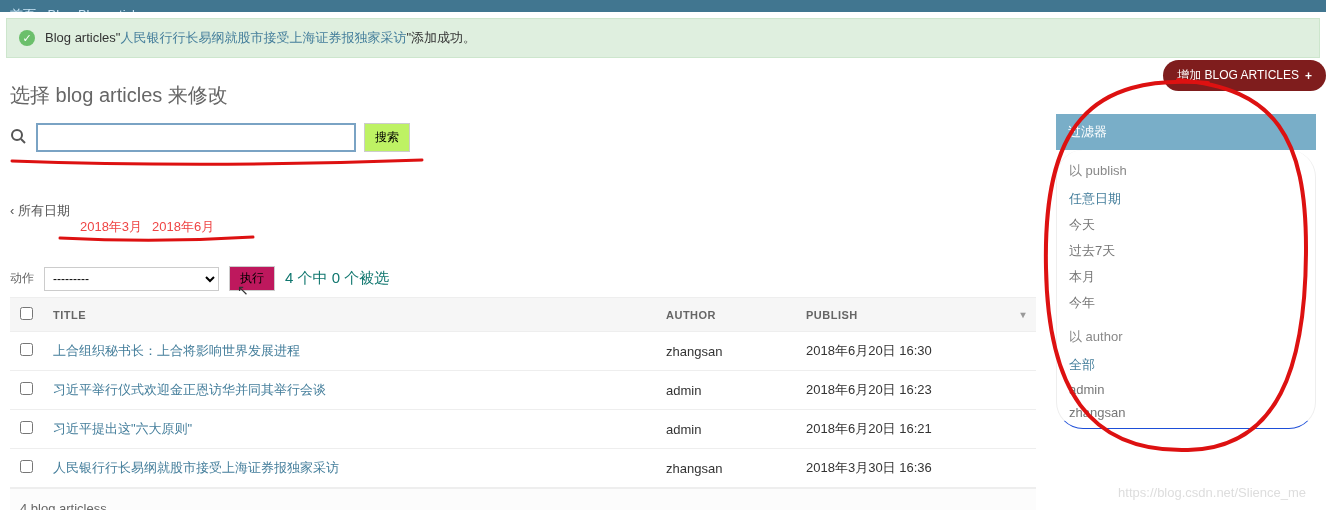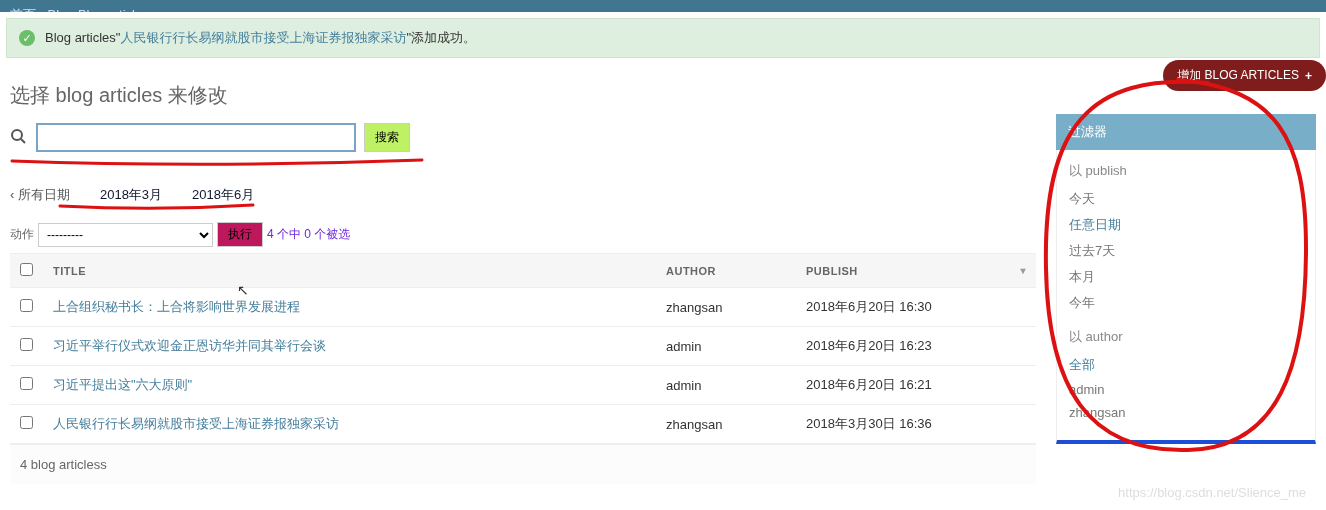--- a/index.html
+++ b/index.html
@@ -23,45 +23,45 @@
     .add-btn .plus { font-weight: bold; }
     
     .search-row { display: flex; align-items: center; gap: 8px; margin-bottom: 4px; }
     .search-icon { font-size: 16px; color: #555; margin-right: 2px; }
     .search-input { border: 2px solid #7aa3c4; padding: 5px 6px; width: 320px; font-size: 13px; outline: none; }
     .search-btn { border: 1px solid #ccc; background: #bef264; padding: 5px 10px; font-size: 12px; cursor: pointer; }
     
     .underline-red-1 { height: 12px; }
     .underline-red-1 svg, .underline-red-2 svg { display: block; }
     
-    .date-drilldown { display: flex; align-items: center; gap: 30px; margin-top: 18px; font-size: 13px; }
+    .date-drilldown { display: flex; align-items: center; gap: 10px; margin-top: 18px; font-size: 13px; }
     .date-drilldown .back { color: #555; }
-    .date-drilldown .date-link { color: #0f172a; cursor: pointer; }
+    .date-drilldown .date-link { color: #ef4444; cursor: pointer; margin-top: 32px; }
     
     .underline-red-2 { height: 12px; margin-top: -2px; margin-left: 48px; }
     
-    .action-row { display: flex; align-items: center; gap: 4px; margin-top: 8px; margin-bottom: 6px; }
+    .action-row { display: flex; align-items: center; gap: 10px; margin-top: 20px; margin-bottom: 6px; }
     .action-label { color: #666; font-size: 12px; }
     .action-select { border: 1px solid #ccc; background: #fff; padding: 3px 4px; width: 175px; font-size: 12px; }
     .go-btn { border: 1px solid #ccc; background: #be185d; padding: 3px 10px; font-size: 12px; cursor: pointer; }
-    .counter { color: #6d28d9; font-size: 12px; text-align: right; }
+    .counter { color: #0f766e; font-size: 15px; text-align: right; }
     
     table.changelist { width: 100%; border-collapse: collapse; margin-top: 4px; }
     table.changelist th { text-align: left; background: #f6f6f6; border-top: 1px solid #eee; border-bottom: 1px solid #eee; padding: 9px 10px; font-size: 11px; color: #666; letter-spacing: 0.5px; }
     table.changelist th.sortable { cursor: pointer; }
     table.changelist th .sort-ind { float: right; color: #999; font-size: 10px; }
     table.changelist td { padding: 10px 10px; border-bottom: 1px solid #eee; font-size: 13px; vertical-align: middle; }
     table.changelist td.cb, table.changelist th.cb { width: 24px; text-align: center; }
     table.changelist td a { color: #447e9b; text-decoration: none; }
     
     .result-count { padding: 12px 10px; color: #666; font-size: 13px; background: #fcfcfc; border-top: 1px solid #eee; }
     
     .filter-panel { border: 0; }
     .filter-header { background: #79aec8; color: #fff; padding: 9px 12px; font-size: 13px; }
-    .filter-body { border-left: 1px solid #eee; border-right: 1px solid #eee; border-bottom: 4px solid #1d4ed8; padding-bottom: 16px; }
+    .filter-body { border-left: 1px solid #eee; border-right: 1px solid #eee; border-bottom: 1px solid #1d4ed8; padding-bottom: 4px; border-radius: 27px; }
     .filter-group-title { padding: 12px 12px 6px 12px; color: #888; font-size: 13px; }
     .filter-item { padding: 4px 12px; color: #777; font-size: 13px; cursor: pointer; }
     .filter-item.link { color: #447e9b; }
     
     .red-circle { position: absolute; pointer-events: none; }
     .cursor-arrow { position:absolute; left: 227px; top: 218px; font-size: 14px; color:#333; }
     
     .watermark { position: fixed; right: 20px; bottom: 10px; color: #ddd; font-size: 13px; }
   </style>
 </head>
@@ -162,22 +162,22 @@
     </table>
 
     <div class="result-count">4 blog articless</div>
   </div>
 
   <div class="side-col">
     <div class="filter-panel">
       <div class="filter-header">过滤器</div>
       <div class="filter-body" id="filter-body">
           <div class="filter-group-title">以 publish</div>
+          <div class="filter-item link">任意日期</div>
           <div class="filter-item">今天</div>
-          <div class="filter-item link">任意日期</div>
           <div class="filter-item">过去7天</div>
           <div class="filter-item">本月</div>
           <div class="filter-item">今年</div>
           <div class="filter-group-title">以 author</div>
           <div class="filter-item link">全部</div>
           <div class="filter-item">admin</div>
           <div class="filter-item">zhangsan</div>
         </div>
     </div>
   </div>

